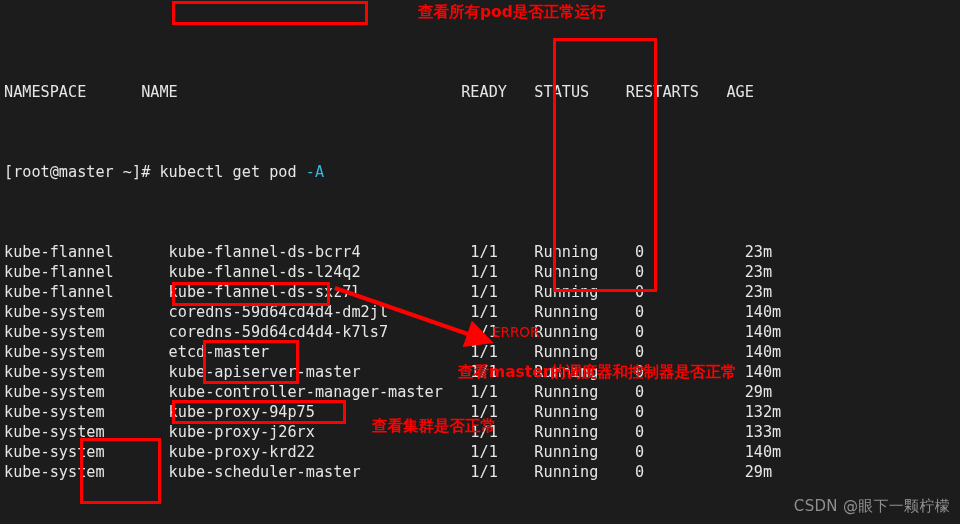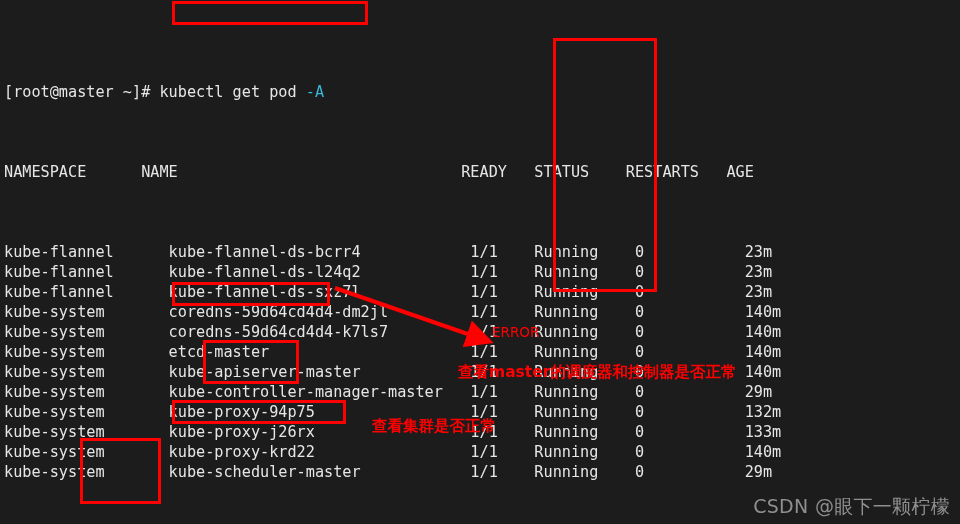--- a/index.html
+++ b/index.html
@@ -59,36 +59,36 @@
     height: 524px;
     pointer-events: none;
   }
 
   .watermark {
     position: absolute;
     right: 10px;
     bottom: 8px;
     color: #8f8f8f;
     font-family: "DejaVu Sans", "Liberation Sans", sans-serif;
-    font-size: 19px;
+    font-size: 15px;
     letter-spacing: 0.3px;
     text-align: right;
   }
 </style>
 </head>
 <body>
 
 <div id="screen">
 
   <div id="term">
 
     
+    <div class="line"><span class="w">NAMESPACE</span><span>      </span><span class="w">NAME</span><span>                               </span><span class="w">READY</span><span>   </span><span class="w">STATUS</span><span>    </span><span class="w">RESTARTS</span><span>   </span><span class="w">AGE</span></div>
+
     <div class="line"><span class="w">[root@master ~]#</span><span class="w"> kubectl get pod</span><span class="cy"> -A</span></div>
-
-    <div class="line"><span class="w">NAMESPACE</span><span>      </span><span class="w">NAME</span><span>                               </span><span class="w">READY</span><span>   </span><span class="w">STATUS</span><span>    </span><span class="w">RESTARTS</span><span>   </span><span class="w">AGE</span></div>
 
     <div id="pod-rows"><div class="line"><span class="w">kube-flannel      </span><span class="w">kube-flannel-ds-bcrr4            </span><span class="w">1/1    </span><span class="w">Running    </span><span class="w">0           </span><span class="w">23m</span></div><div class="line"><span class="w">kube-flannel      </span><span class="w">kube-flannel-ds-l24q2            </span><span class="w">1/1    </span><span class="w">Running    </span><span class="w">0           </span><span class="w">23m</span></div><div class="line"><span class="w">kube-flannel      </span><span class="w">kube-flannel-ds-sxz7l            </span><span class="w">1/1    </span><span class="w">Running    </span><span class="w">0           </span><span class="w">23m</span></div><div class="line"><span class="w">kube-system       </span><span class="w">coredns-59d64cd4d4-dm2jl         </span><span class="w">1/1    </span><span class="w">Running    </span><span class="w">0           </span><span class="w">140m</span></div><div class="line"><span class="w">kube-system       </span><span class="w">coredns-59d64cd4d4-k7ls7         </span><span class="w">1/1    </span><span class="w">Running    </span><span class="w">0           </span><span class="w">140m</span></div><div class="line"><span class="w">kube-system       </span><span class="w">etcd-master                      </span><span class="w">1/1    </span><span class="w">Running    </span><span class="w">0           </span><span class="w">140m</span></div><div class="line"><span class="w">kube-system       </span><span class="w">kube-apiserver-master            </span><span class="w">1/1    </span><span class="w">Running    </span><span class="w">0           </span><span class="w">140m</span></div><div class="line"><span class="w">kube-system       </span><span class="w">kube-controller-manager-master   </span><span class="w">1/1    </span><span class="w">Running    </span><span class="w">0           </span><span class="w">29m</span></div><div class="line"><span class="w">kube-system       </span><span class="w">kube-proxy-94p75                 </span><span class="w">1/1    </span><span class="w">Running    </span><span class="w">0           </span><span class="w">132m</span></div><div class="line"><span class="w">kube-system       </span><span class="w">kube-proxy-j26rx                 </span><span class="w">1/1    </span><span class="w">Running    </span><span class="w">0           </span><span class="w">133m</span></div><div class="line"><span class="w">kube-system       </span><span class="w">kube-proxy-krd22                 </span><span class="w">1/1    </span><span class="w">Running    </span><span class="w">0           </span><span class="w">140m</span></div><div class="line"><span class="w">kube-system       </span><span class="w">kube-scheduler-master            </span><span class="w">1/1    </span><span class="w">Running    </span><span class="w">0           </span><span class="w">29m</span></div></div>
 
     
     
 
     
 
     
 
@@ -114,19 +114,20 @@
 
   <svg class="arrow-svg" viewBox="0 0 960 524">
     <defs>
       <marker id="ah" markerWidth="7" markerHeight="7" refX="5.5" refY="3.5" orient="auto">
         <polygon points="0 0, 7 3.5, 0 7" fill="#ff0000"></polygon>
       </marker>
     </defs>
     <line x1="335" y1="288" x2="488" y2="341" stroke="#ff0000" stroke-width="4" marker-end="url(#ah)"></line>
   </svg>
 
+  <div class="ann ann-cn" style="left:418px; top:2px;">查看所有pod是否正常运行</div>
   <div class="ann ann-err" style="left:492px; top:322px;">ERROR</div>
   <div class="ann ann-cn" style="left:458px; top:354px;margin-top:8px;">查看master的调度器和控制器是否正常</div>
   <div class="ann ann-cn" style="left:372px; top:416px;">查看集群是否正常</div>
 
   <div class="watermark">CSDN @眼下一颗柠檬</div>
 
 </div>
 
 </body></html>

